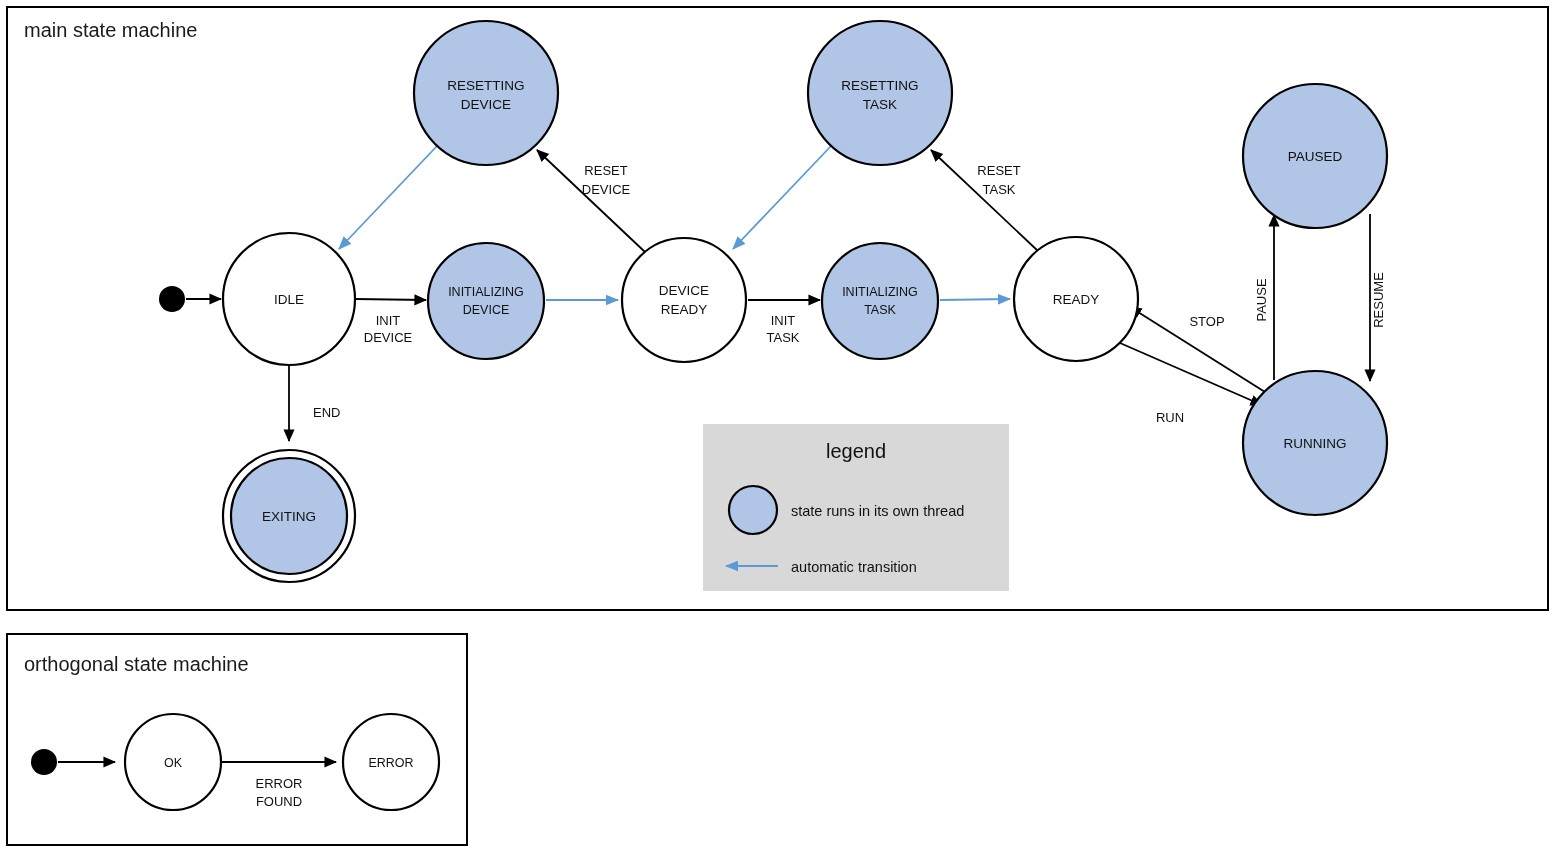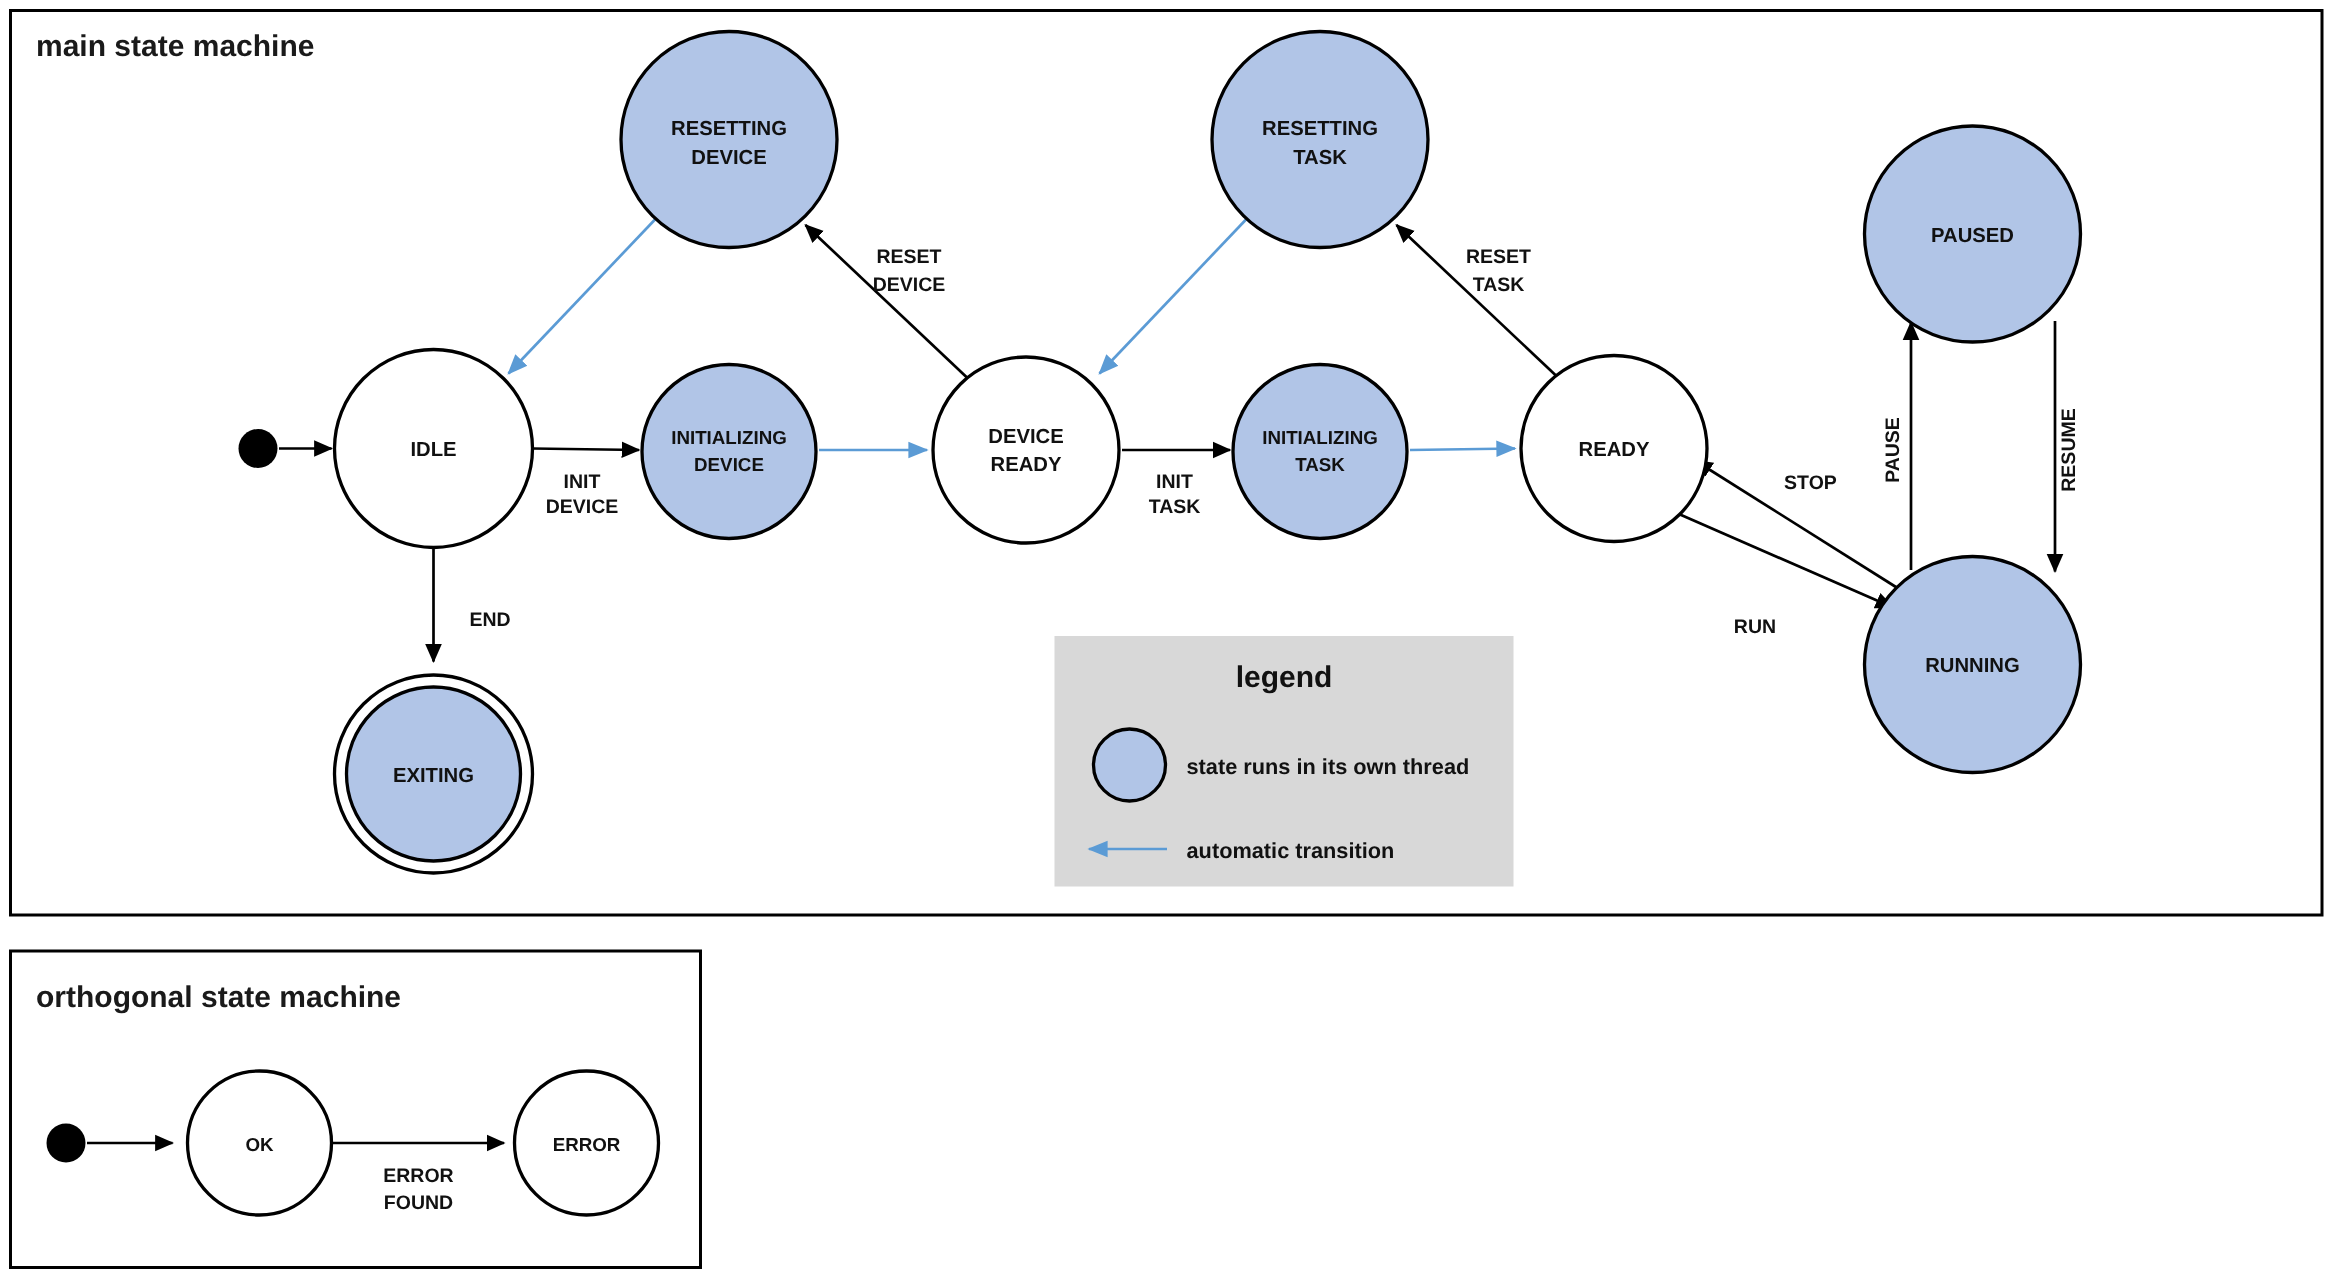--- a/index.html
+++ b/index.html
@@ -1,21 +1,21 @@
 <!DOCTYPE html>
 <html><head>
 <meta charset="utf-8">
 <style>
   html,body{margin:0;padding:0;background:#ffffff;}
   body{
     width:1555px;height:852px;
     font-family:"Liberation Sans","DejaVu Sans",sans-serif;
     overflow:hidden;
   }
-  #stage{position:relative;width:1555px;height:754px;font-weight:bold;}
+  #stage{position:relative;width:1555px;height:754px;}
   svg#diagram{position:absolute;left:0;top:0;width:1555px;height:852px;display:block;}
   .frame{fill:none;stroke:#000000;stroke-width:2;}
   .state-circle{fill:#ffffff;stroke:#000000;stroke-width:2.2;}
   .state-circle.threaded{fill:#b1c5e7;}
   .final-outer{fill:none;stroke:#000000;stroke-width:2.2;}
   .init-dot{fill:#000000;stroke:none;}
   .edge{fill:none;stroke:#000000;stroke-width:1.8;}
   .edge.auto{stroke:#5b9bd5;stroke-width:1.8;}
   .legend-box{fill:#d8d8d8;stroke:none;}
   .frame-title{

